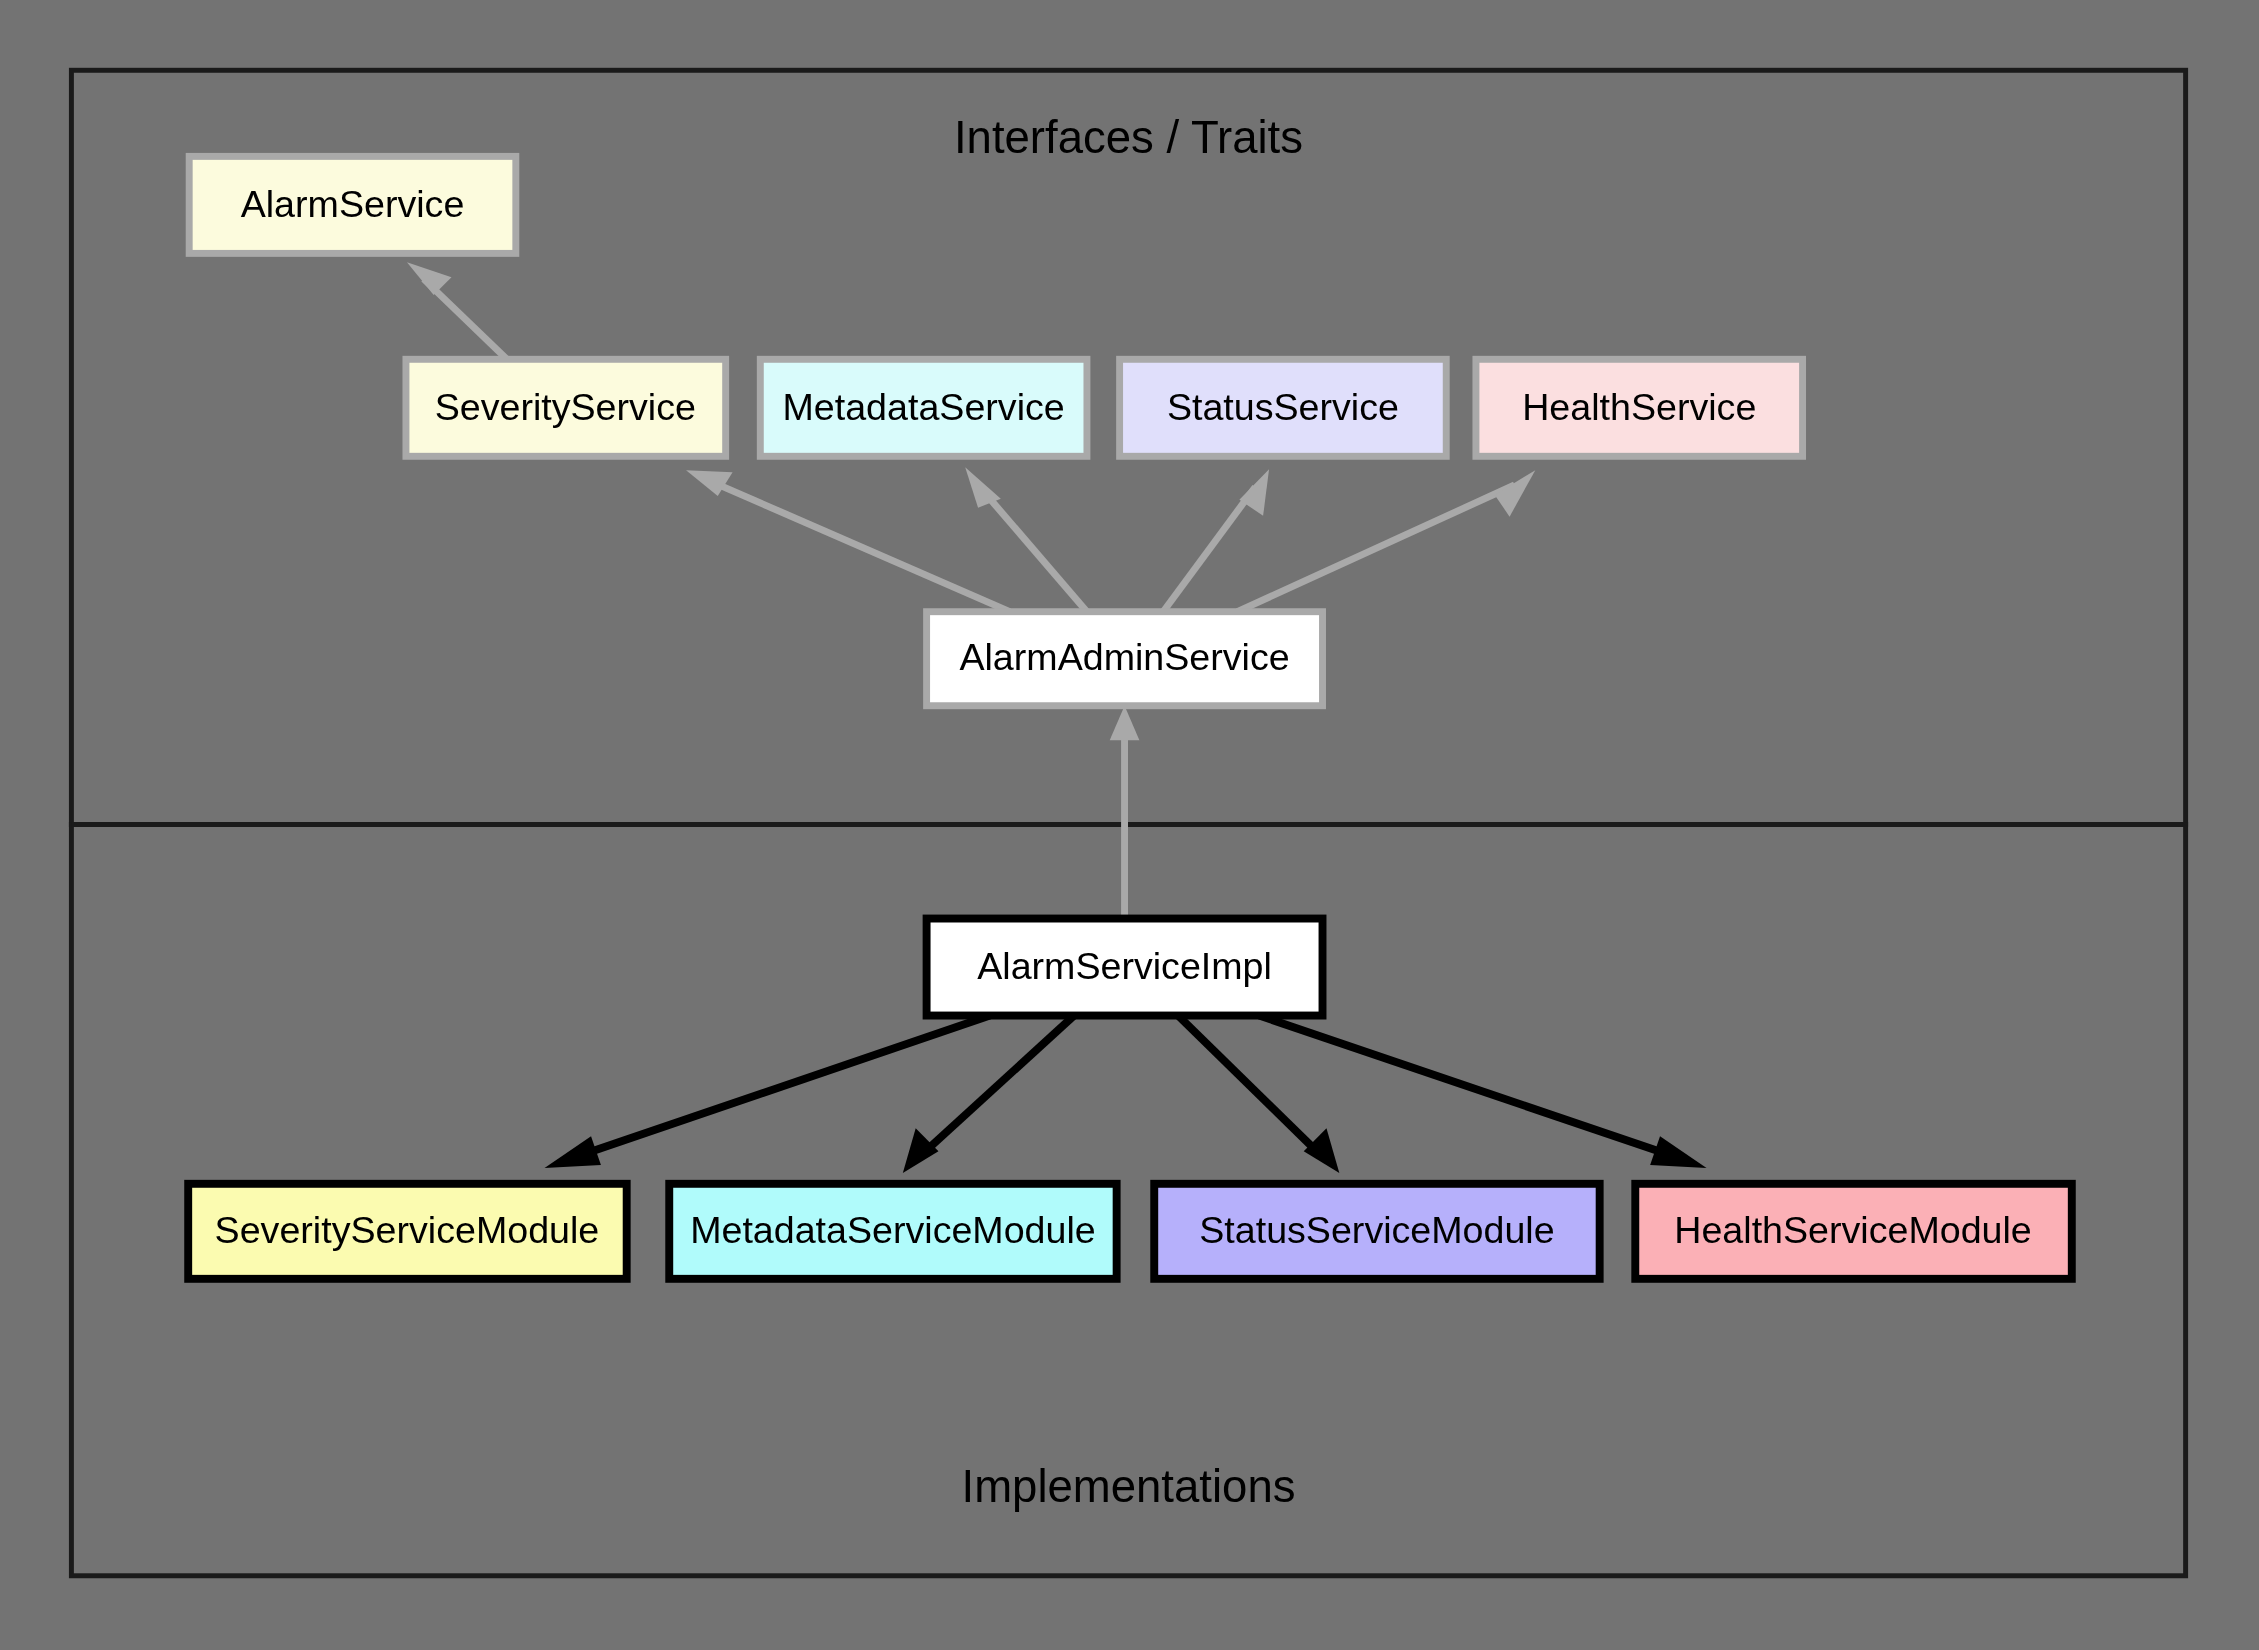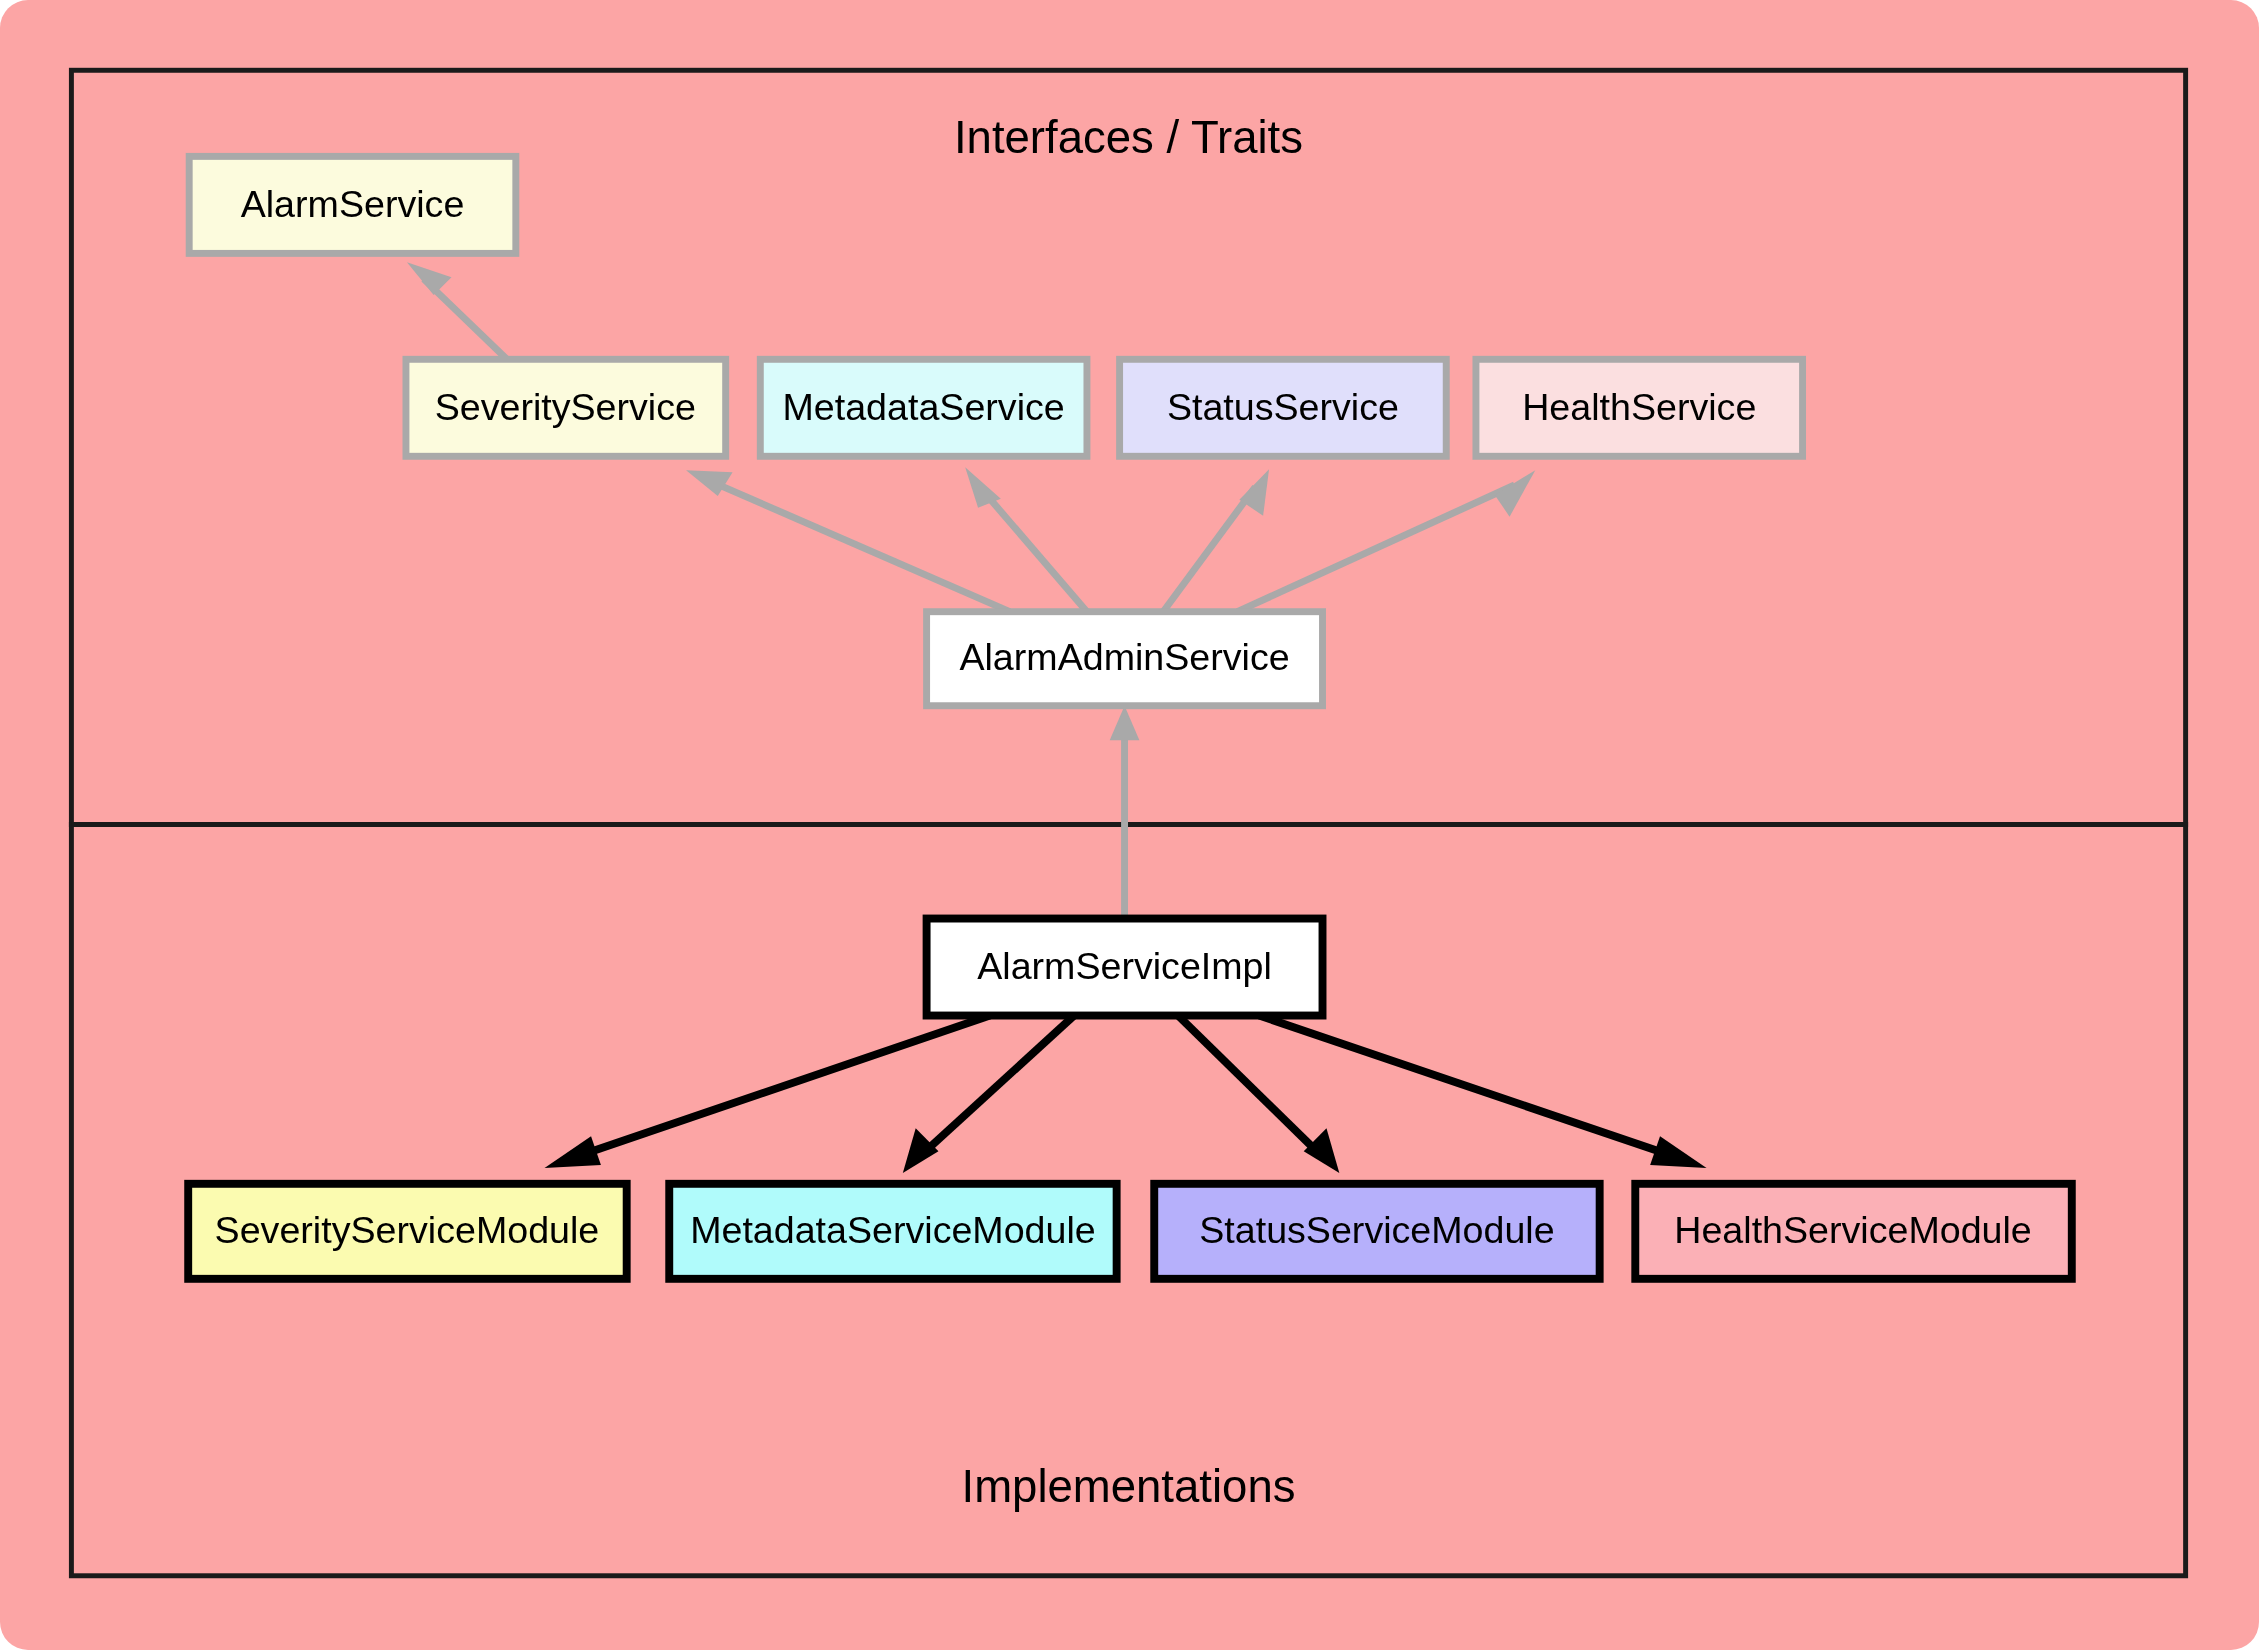--- a/index.html
+++ b/index.html
@@ -7,23 +7,22 @@
     padding: 0;
     background: #ffffff;
   }
   body {
     font-family: "Liberation Sans", sans-serif;
   }
   #diagram-root {
     position: relative;
     width: 2259px;
     height: 1650px;
-    background: #fca5a5;
+    background: #737373;
     overflow: hidden;
-    border-radius: 28px;
   }
   svg.diagram-canvas {
     position: absolute;
     top: 0;
     left: 0;
     width: 2259px;
     height: 1650px;
   }
   .panel-rect {
     fill: none;

